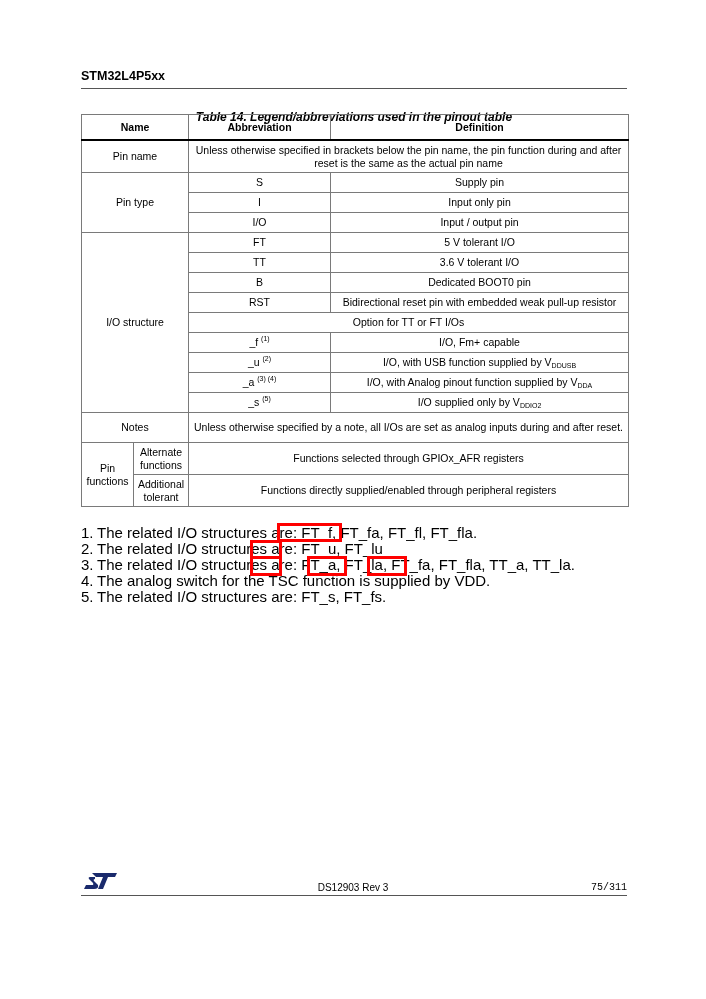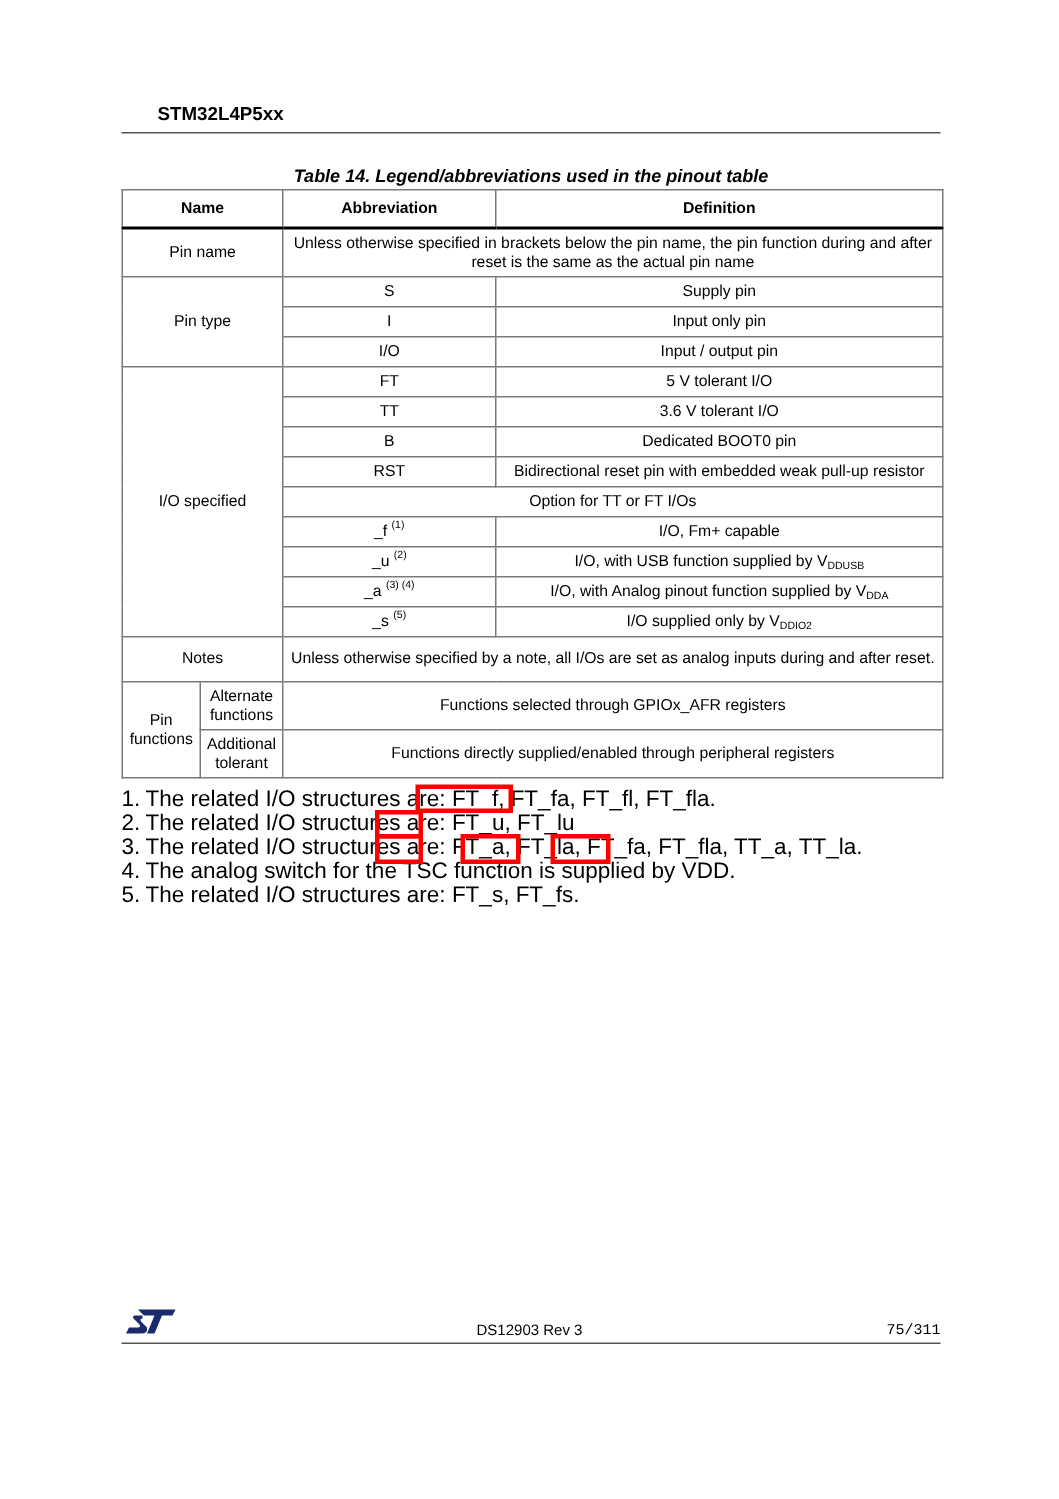--- a/index.html
+++ b/index.html
@@ -1,22 +1,22 @@
 <!DOCTYPE html>
 <html><head>
 <meta charset="utf-8">
 <style>
   html, body { margin:0; padding:0; background:#ffffff; }
   body { width:706px; height:999px; position:relative; overflow:hidden;
          font-family:"Liberation Sans", sans-serif; color:#000; }
-  .hdr-title { position:absolute; left:81px; top:69px; font-size:12.5px; font-weight:bold;margin-left:24px; }
+  .hdr-title { position:absolute; left:81px; top:69px; font-size:12.5px; font-weight:bold; }
   .hdr-rule { position:absolute; left:81px; top:88px; width:546px; height:1px; background:#555; }
   .tbl-caption { position:absolute; left:81px; width:546px; top:110px; text-align:center;
                  font-size:12px; font-weight:bold;font-style:italic; }
-  table.legend { position:absolute; left:81px; top:126px; width:547px; border-collapse:collapse;
+  table.legend { position:absolute; left:81px; top:114px; width:547px; border-collapse:collapse;
                  font-size:10.5px; table-layout:fixed; }
   table.legend td, table.legend th { border:1px solid #7a7a7a; text-align:center; vertical-align:middle;
                  padding:0 3px; line-height:13px; }
   table.legend th { font-weight:bold; height:24px; border-bottom:2px solid #000; }
   table.legend td { height:19px; }
   sup { font-size:7px; vertical-align:5px; line-height:0; }
   sub { font-size:7px; vertical-align:-2px; line-height:0; }
   .fn { position:absolute; left:81px; font-size:15px; line-height:12px; white-space:nowrap; }
   .fn .num { display:inline-block; width:16px; }
   .hl { position:absolute; border:3px solid #ff0000; box-sizing:border-box; }
@@ -57,21 +57,21 @@
   </tr>
   <tr>
     <td>I</td>
     <td>Input only pin</td>
   </tr>
   <tr>
     <td>I/O</td>
     <td>Input / output pin</td>
   </tr>
   <tr>
-    <td colspan="2" rowspan="9">I/O specified</td>
+    <td colspan="2" rowspan="9">I/O structure</td>
     <td>FT</td>
     <td>5 V tolerant I/O</td>
   </tr>
   <tr>
     <td>TT</td>
     <td>3.6 V tolerant I/O</td>
   </tr>
   <tr>
     <td>B</td>
     <td>Dedicated BOOT0 pin</td>

